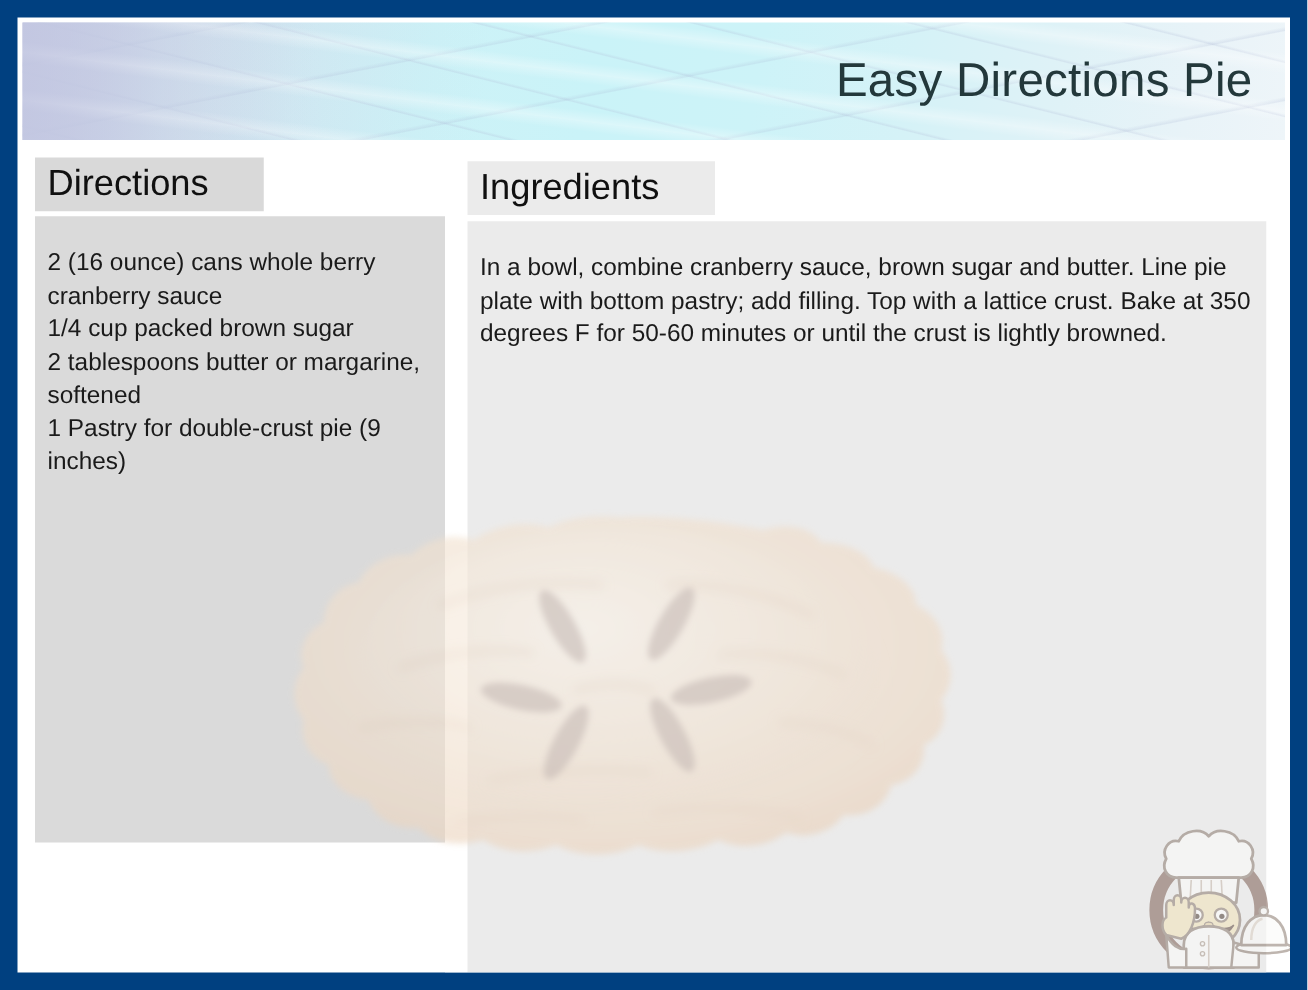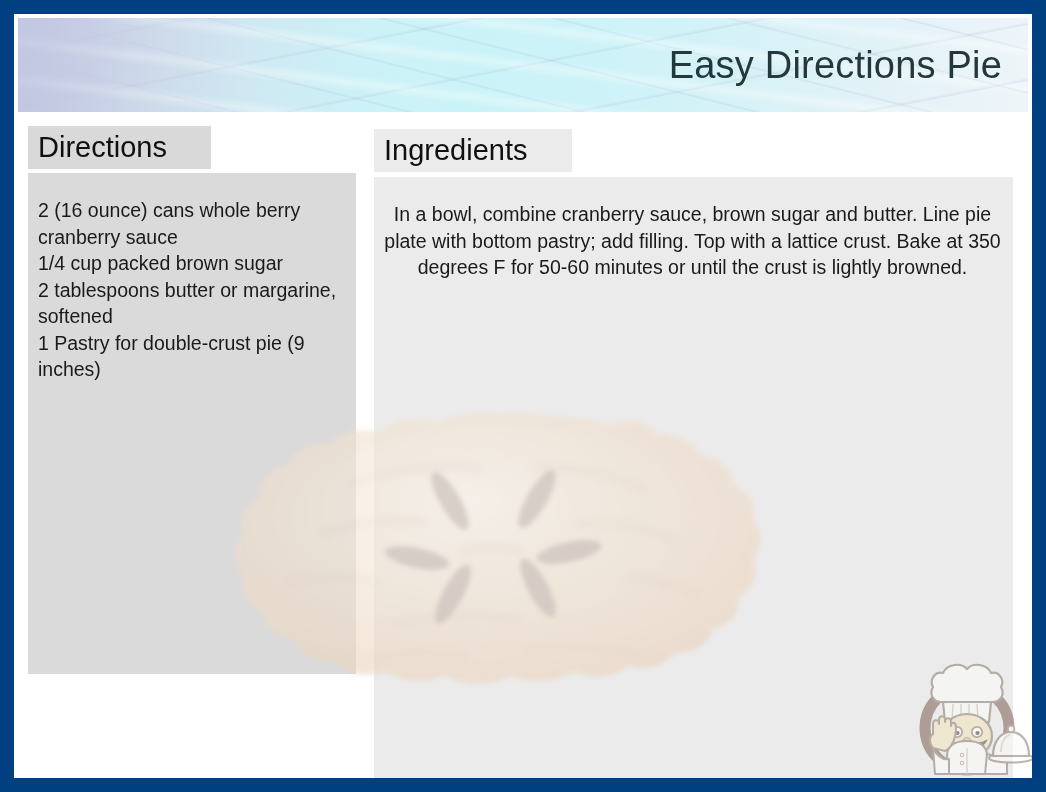--- a/index.html
+++ b/index.html
@@ -146,21 +146,20 @@
     left: 360px;
     top: 115px;
     background: #ebebeb;
   }
   #directions-body {
     left: 360px;
     top: 163px;
     width: 639px;
     height: 601px;
     background: #ebebeb;
-    text-align: center;
   }
 
   .panel-seam {
     position: absolute;
     left: 342px;
     top: 159px;
     width: 18px;
     height: 605px;
     background: #ffffff;
   }

